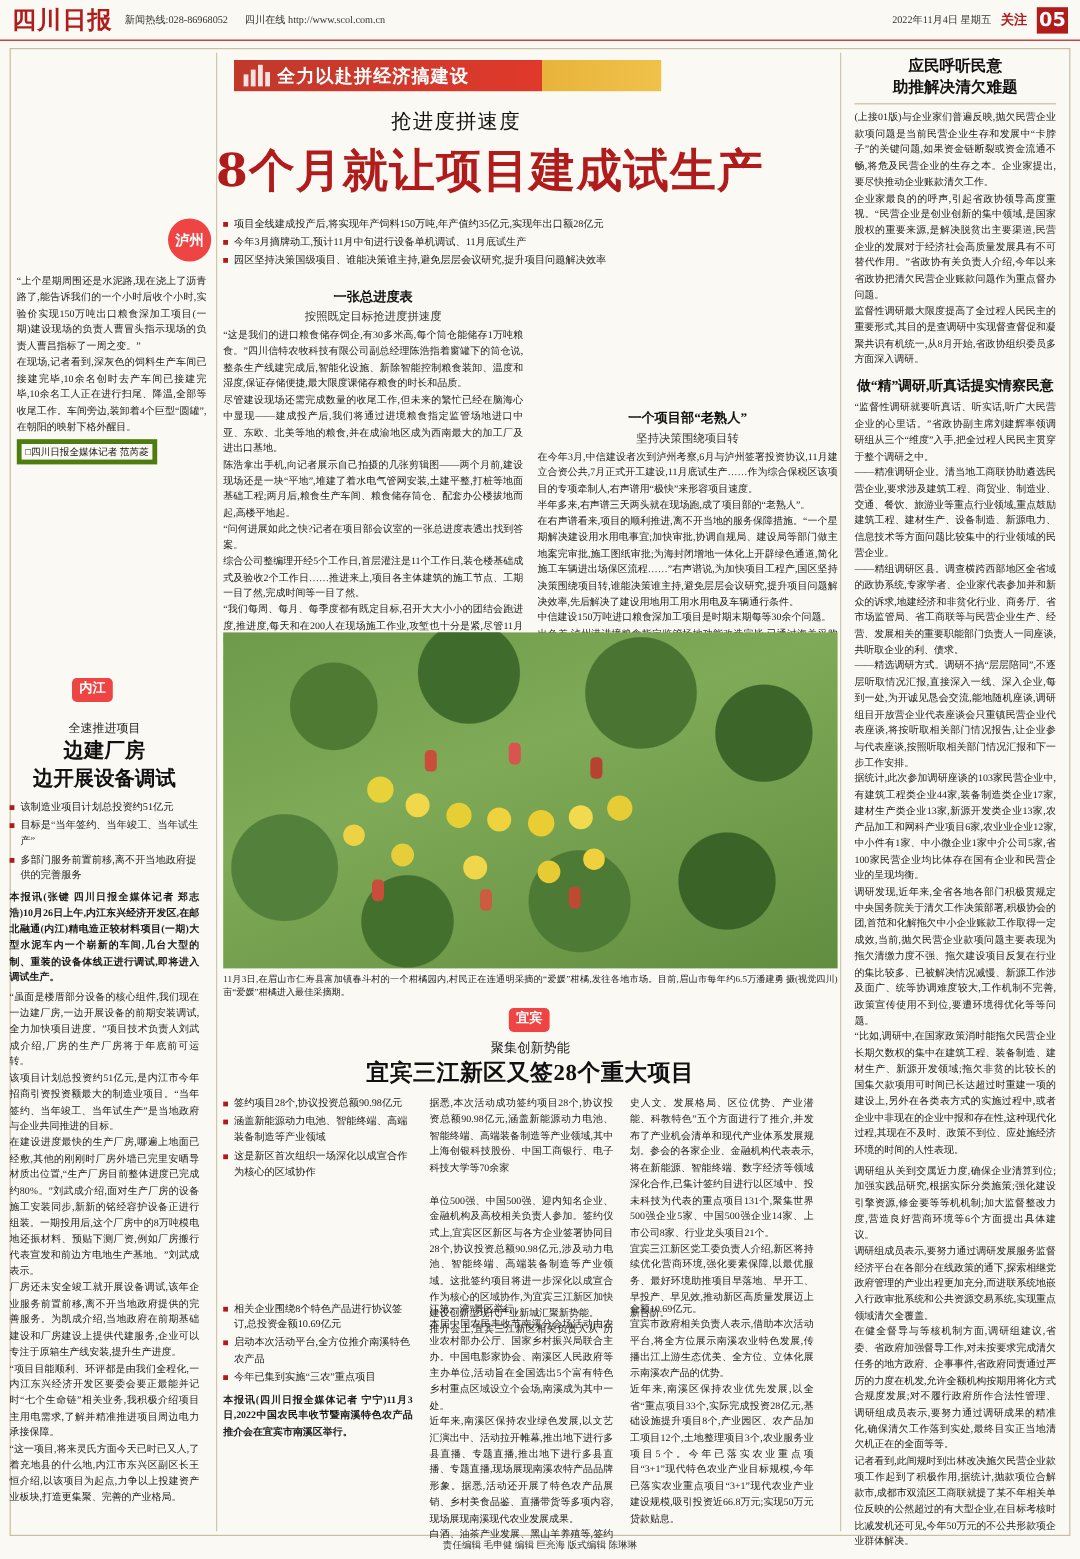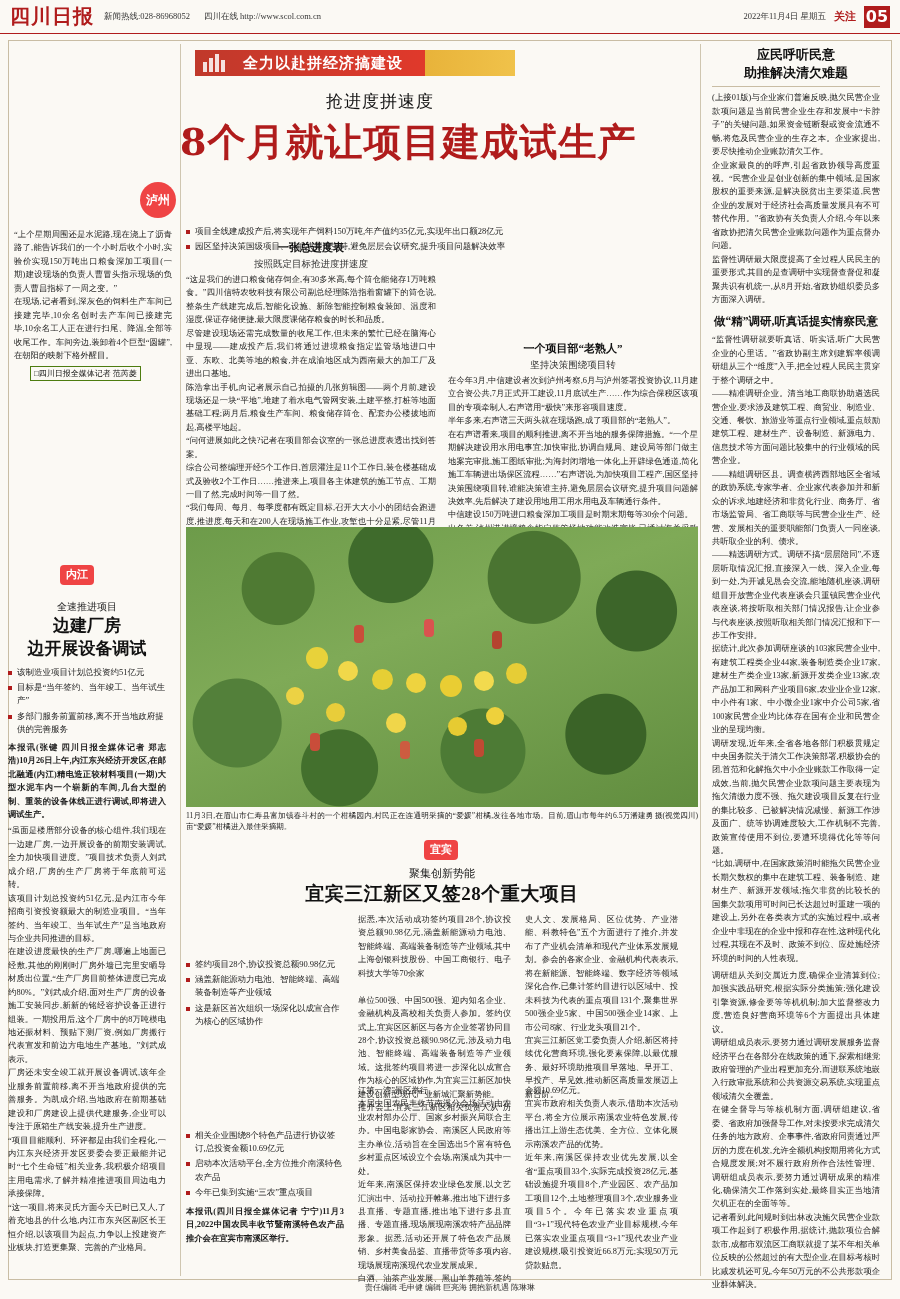--- a/index.html
+++ b/index.html
@@ -33,23 +33,23 @@
   }
 
   
   .frame{
     position:absolute;left:8px;top:40px;width:884px;height:1240px;
     border:1px solid #c9bda4;box-sizing:border-box;
   }
 
   
   .banner{
-    position:absolute;left:195px;top:50px;width:320px;height:26px;
+    position:absolute;left:195px;top:50px;width:356px;height:26px;
     background:linear-gradient(90deg,#c0392b 0%,#e0392b 72%,#e8b33a 72%,#f0c24a 100%);
-    display:flex;align-items:center;padding-left:48px;box-sizing:border-box;
+    display:flex;align-items:center;padding-left:36px;box-sizing:border-box;
   }
   .banner span{color:#fff;font-weight:bold;font-size:15px;letter-spacing:1px;}
   .banner:before{
     content:"";position:absolute;left:8px;top:4px;width:22px;height:18px;
     background:
       linear-gradient(#fff,#fff) 0 8px/4px 10px no-repeat,
       linear-gradient(#fff,#fff) 6px 4px/4px 14px no-repeat,
       linear-gradient(#fff,#fff) 12px 0px/4px 18px no-repeat,
       linear-gradient(#fff,#fff) 18px 6px/4px 12px no-repeat;
     opacity:.85;
@@ -65,31 +65,31 @@
 
   
   .city-tag{
     width:36px;height:36px;border-radius:50%;background:#ef4444;color:#fff;
     display:flex;align-items:center;justify-content:center;font-size:12px;
     font-weight:bold;line-height:1.05;text-align:center;
   }
   .city-tag.sq{border-radius:4px;width:34px;height:20px;font-size:11px;}
 
   
-  .bullets{font-size:8.5px;line-height:1.55;color:#222;margin-top:45px;}
+  .bullets{font-size:8.5px;line-height:1.55;color:#222;}
   .bullets li{list-style:none;margin:0 0 2px 0;position:relative;padding-left:9px;}
   .bullets li:before{content:"";position:absolute;left:0;top:5px;width:4px;height:4px;background:#b01c1c;}
   ul{margin:0;padding:0;}
 
   
   .body-text{font-size:8.3px;line-height:1.62;text-align:justify;color:#1b1b1b;}
   .sub-h{font-size:11px;font-weight:bold;color:#111;margin:4px 0 3px;text-align:center;}
   .sub-h2{font-size:9.5px;color:#333;text-align:center;margin:2px 0;}
   .byline{font-size:8.3px;color:#111;margin-top:4px;}
-  .boxed{border:1px solid #4d7c0f;padding:1px 3px;display:inline-block;font-size:8px;margin-left:16px;}
+  .boxed{border:4px solid #4d7c0f;padding:1px 3px;display:inline-block;font-size:8px;}
 
   
   .rail{position:absolute;left:706px;top:46px;width:180px;padding:0 6px;box-sizing:border-box;}
   .rail-title{font-size:13px;font-weight:bold;text-align:center;line-height:1.4;color:#111;}
   .rail-sec{font-size:11.5px;font-weight:bold;text-align:center;margin:8px 0 4px;color:#111;}
 
   
   .photo-wrap{position:absolute;left:186px;top:527px;width:512px;}
   .photo{
     width:512px;height:280px;position:relative;overflow:hidden;
@@ -155,20 +155,21 @@
     <div class="hl-kicker">抢进度拼速度</div>
     <div class="hl-main">8个月就让项目建成试生产</div>
   </div>
 
   <div style="position:absolute;left:140px;top:182px;">
     <div class="city-tag">泸州</div>
   </div>
   <div style="position:absolute;left:186px;top:180px;width:460px;">
     <ul class="bullets">
       <li>项目全线建成投产后,将实现年产饲料150万吨,年产值约35亿元,实现年出口额28亿元</li>
+      <li>今年3月摘牌动工,预计11月中旬进行设备单机调试、11月底试生产</li>
       <li>园区坚持决策国级项目、谁能决策谁主持,避免层层会议研究,提升项目问题解决效率</li>
     </ul>
   </div>
 
   <div style="position:absolute;left:14px;top:228px;width:158px;">
     <div class="body-text" style="white-space:pre-line;">“上个星期周围还是水泥路,现在浇上了沥青路了,能告诉我们的一个小时后收个小时,实验价实现150万吨出口粮食深加工项目(一期)建设现场的负责人曹冒头指示现场的负责人曹昌指标了一周之变。”
 在现场,记者看到,深灰色的饲料生产车间已接建完毕,10余名创时去产车间已接建完毕,10余名工人正在进行扫尾、降温,全部等收尾工作。车间旁边,装卸着4个巨型“圆罐”,在朝阳的映射下格外醒目。</div>
     <div class="byline">
       <span class="boxed">□四川日报全媒体记者 范芮菱</span>
     </div>
@@ -308,16 +309,16 @@
 据统计,此次参加调研座谈的103家民营企业中,有建筑工程类企业44家,装备制造类企业17家,建材生产类企业13家,新源开发类企业13家,农产品加工和网科产业项目6家,农业业企业12家,中小件有1家、中小微企业1家中介公司5家,省100家民营企业均比体存在国有企业和民营企业的呈现均衡。</div>
     <div class="body-text" style="white-space:pre-line;">调研发现,近年来,全省各地各部门积极贯规定中央国务院关于清欠工作决策部署,积极协会的团,首范和化解拖欠中小企业账款工作取得一定成效,当前,抛欠民营企业款项问题主要表现为拖欠清缴力度不强、拖欠建设项目反复在行业的集比较多、已被解决情况减慢、新源工作涉及面广、统等协调难度较大,工作机制不完善,政策宣传使用不到位,要遭环境得优化等等问题。
 “比如,调研中,在国家政策消时能拖欠民营企业长期欠数权的集中在建筑工程、装备制造、建材生产、新源开发领域;拖欠非贫的比较长的国集欠款项用可时间已长达超过时重建一项的建设上,另外在各类表方式的实施过程中,或者企业中非现在的企业中报和存在性,这种现代化过程,其现在不及时、政策不到位、应处施经济环境的时间的人性表现。</div>
     <div class="body-text" style="white-space:pre-line;margin-top:4px;">调研组从关到交属近力度,确保企业清算到位;加强实践品研究,根据实际分类施策;强化建设引擎资源,修金要等等机机制;加大监督整改力度,营造良好营商环境等6个方面提出具体建议。
 调研组成员表示,要努力通过调研发展服务监督经济平台在各部分在线政策的通下,探索相继党政府管理的产业出程更加充分,而进联系统地嵌入行政审批系统和公共资源交易系统,实现重点领域清欠全覆盖。
 在健全督导与等核机制方面,调研组建议,省委、省政府加强督导工作,对未按要求完成清欠任务的地方政府、企事事件,省政府同责通过严厉的力度在机发,允许全额机构按期用将化方式合规度发展;对不履行政府所作合法性管理、调研组成员表示,要努力通过调研成果的精准化,确保清欠工作落到实处,最终目实正当地清欠机正在的全面等等。
 记者看到,此间规时到出林改决施欠民营企业款项工作起到了积极作用,据统计,抛款项位合解款市,成都市双流区工商联就提了某不年相关单位反映的公然超过的有大型企业,在目标考核时比减发机还可见,今年50万元的不公共形款项企业群体解决。</div>
   </div>
 
   <div class="footer">
-    <span>责任编辑 毛申健 编辑 巨亮海 拥抱新机遇 陈琳琳</span>
+    <span>责任编辑 毛申健 编辑 巨亮海 版式编辑 陈琳琳</span>
   </div>
 
 </div>
 
 </body></html>

